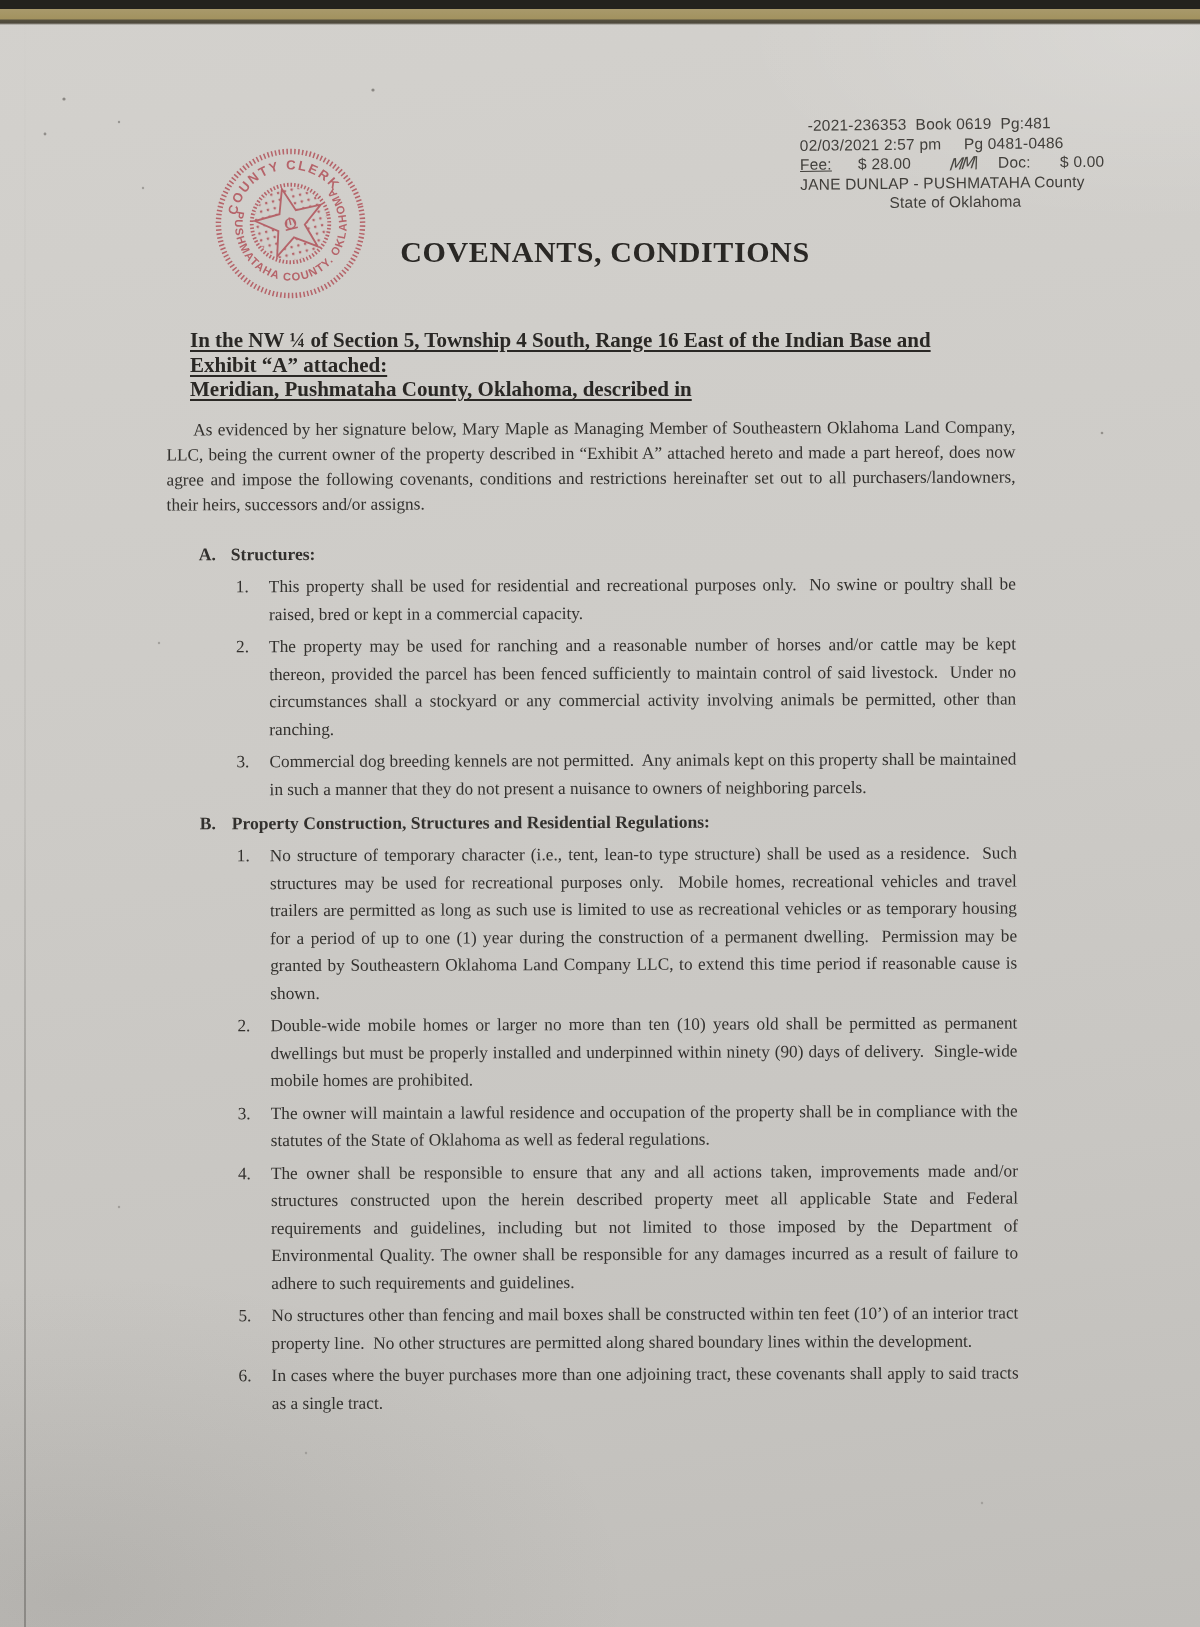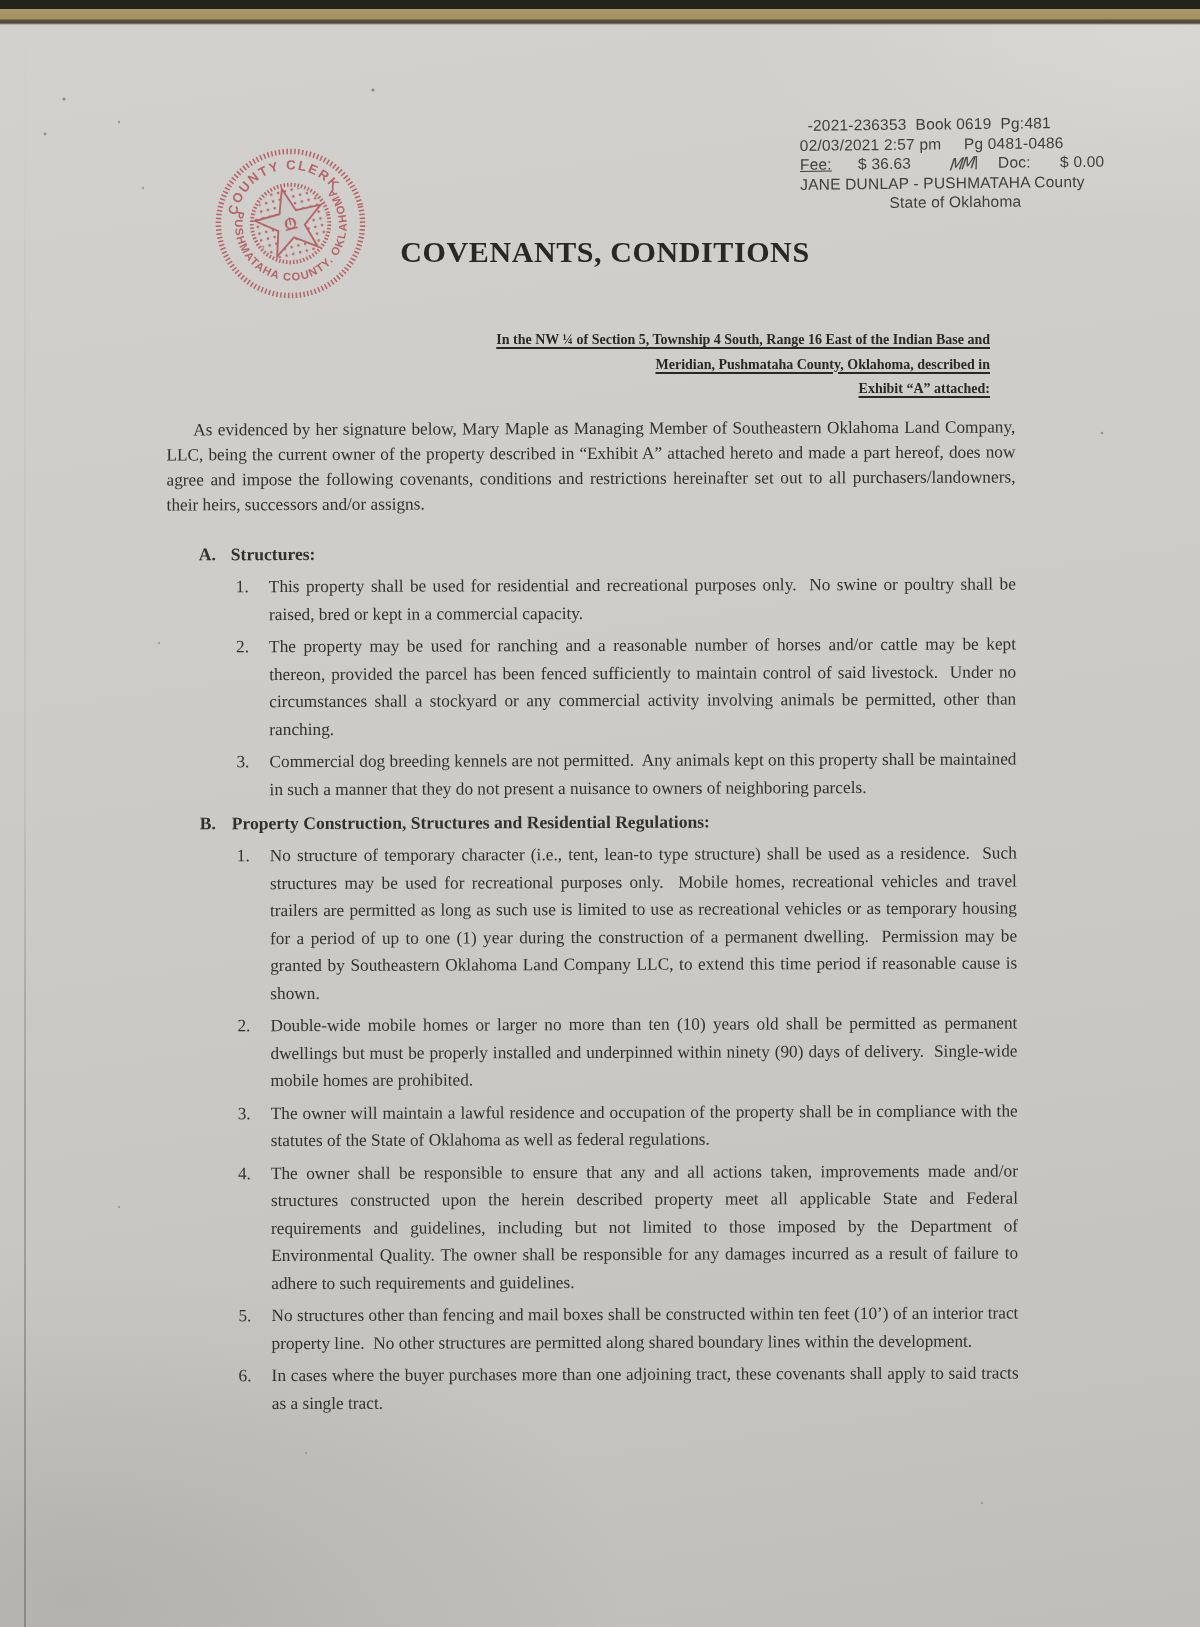--- a/index.html
+++ b/index.html
@@ -30,22 +30,22 @@
   .stamp-line.first{padding-left:8px;}
   .fee-row{display:flex;align-items:flex-end;}
   .fee-row .w1{width:58px;text-decoration:underline;}
   .fee-row .w2{width:92px;}
   .fee-row .ini{width:48px;font-family:"DejaVu Sans",sans-serif;font-style:italic;
     transform:rotate(-5deg) skewX(-14deg);letter-spacing:-2px;font-size:16px;color:#4a4843;}
   .fee-row .w4{width:62px;}
   .stamp-state{width:310px;text-align:center;}
   .title{position:absolute;top:221px;left:0;width:1186px;margin:12px;text-align:center;
     font-size:30px;line-height:37px;font-weight:bold;letter-spacing:.6px;color:#2a2825;}
-  .subtitle{position:absolute;top:328px;left:190px;width:800px;text-align:right;
-    font-weight:bold;font-size:14px;line-height:24.5px;color:#2a2825;}
+  .subtitle{position:absolute;top:328px;left:190px;width:800px;text-align:left;
+    font-weight:bold;font-size:21px;line-height:24.5px;color:#2a2825;}
   .subtitle .u{text-decoration:underline;text-underline-offset:3px;text-decoration-thickness:1.8px;}
   .docbody{position:absolute;top:416px;left:168px;width:849px;font-size:17.3px;transform:rotate(-.2deg);}
   .intro{margin:0;text-align:justify;text-indent:27px;line-height:25px;white-space:pre-wrap;}
   .sec-h{margin-top:23px;padding-left:32px;font-weight:bold;font-size:17.6px;line-height:28px;}
   .sec-letter{display:inline-block;width:32px;}
   .item{display:flex;margin-top:5px;padding-left:69px;line-height:27.5px;}
   .num{width:33px;flex:none;}
   .itext{flex:1;text-align:justify;white-space:pre-wrap;}
 </style>
 </head>
@@ -80,37 +80,37 @@
         <textPath href="#arcB" startOffset="50%" text-anchor="middle">PUSHMATAHA COUNTY. OKLAHOMA</textPath>
       </text>
     </g>
   </svg>
 
   <div class="stamp">
     <div class="stamp-line first">-2021-236353  Book 0619  Pg:481</div>
     <div class="stamp-line">02/03/2021 2:57 pm     Pg 0481-0486</div>
     <div class="stamp-line fee-row">
       <span class="w1">Fee:</span>
-      <span class="w2">$ 36.63</span>
+      <span class="w2">$ 28.00</span>
       <span class="ini">MM\</span>
       <span class="w4">Doc:</span>
       <span>$ 0.00</span>
     </div>
     <div class="stamp-line">JANE DUNLAP - PUSHMATAHA County</div>
     <div class="stamp-line stamp-state">State of Oklahoma</div>
   </div>
 
   <h1 class="title">
     <span style="display:block">COVENANTS, CONDITIONS</span>
   </h1>
 
   <div class="subtitle">
     <div><span class="u">In the NW ¼ of Section 5, Township 4 South, Range 16 East of the Indian Base and</span></div>
+    <div><span class="u">Exhibit “A” attached:</span></div>
     <div><span class="u">Meridian, Pushmataha County, Oklahoma, described in</span></div>
-    <div><span class="u">Exhibit “A” attached:</span></div>
   </div>
 
   <div class="docbody">
     <p class="intro">As evidenced by her signature below, Mary Maple as Managing Member of Southeastern Oklahoma Land Company, LLC, being the current owner of the property described in “Exhibit A” attached hereto and made a part hereof, does now agree and impose the following covenants, conditions and restrictions hereinafter set out to all purchasers/landowners, their heirs, successors and/or assigns.</p>
 
     <div>
       <div class="sec-h">
         <span class="sec-letter">A.</span><span>Structures:</span>
       </div>
       <div class="item">

